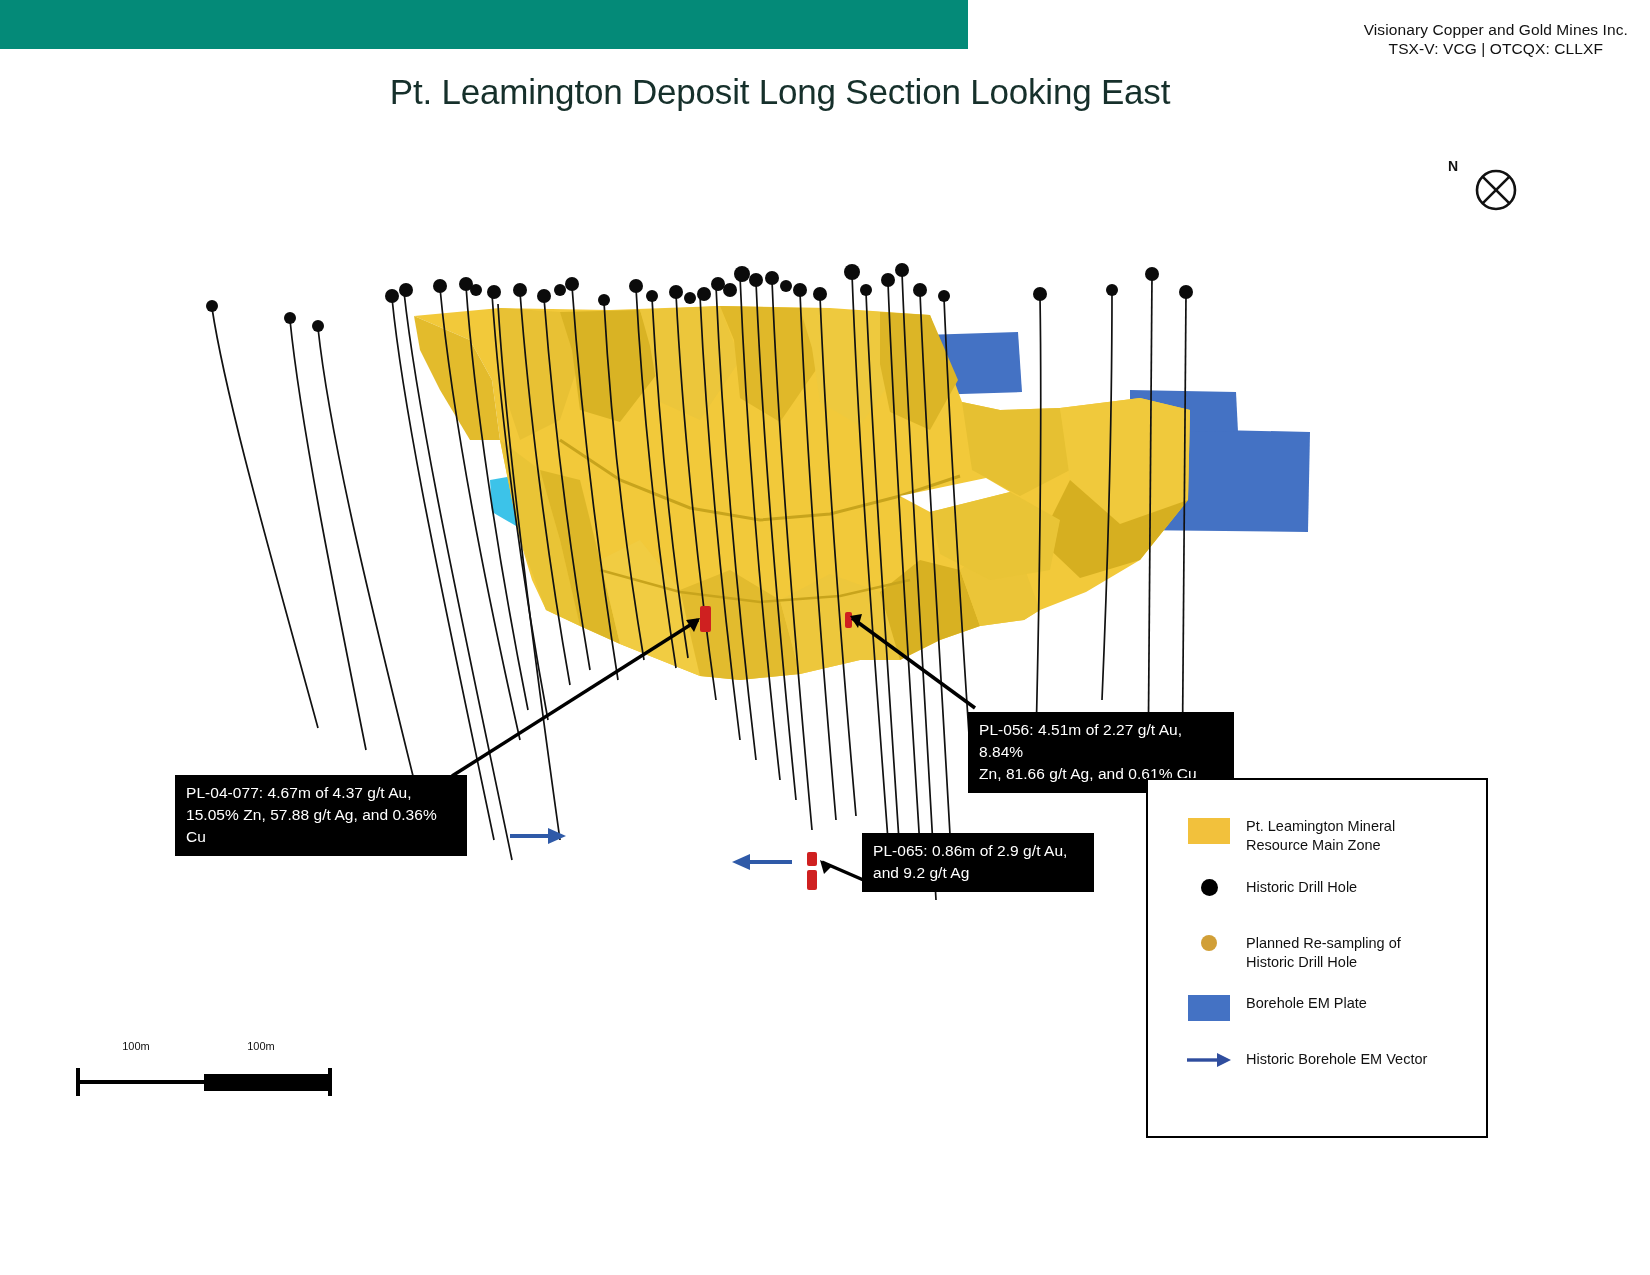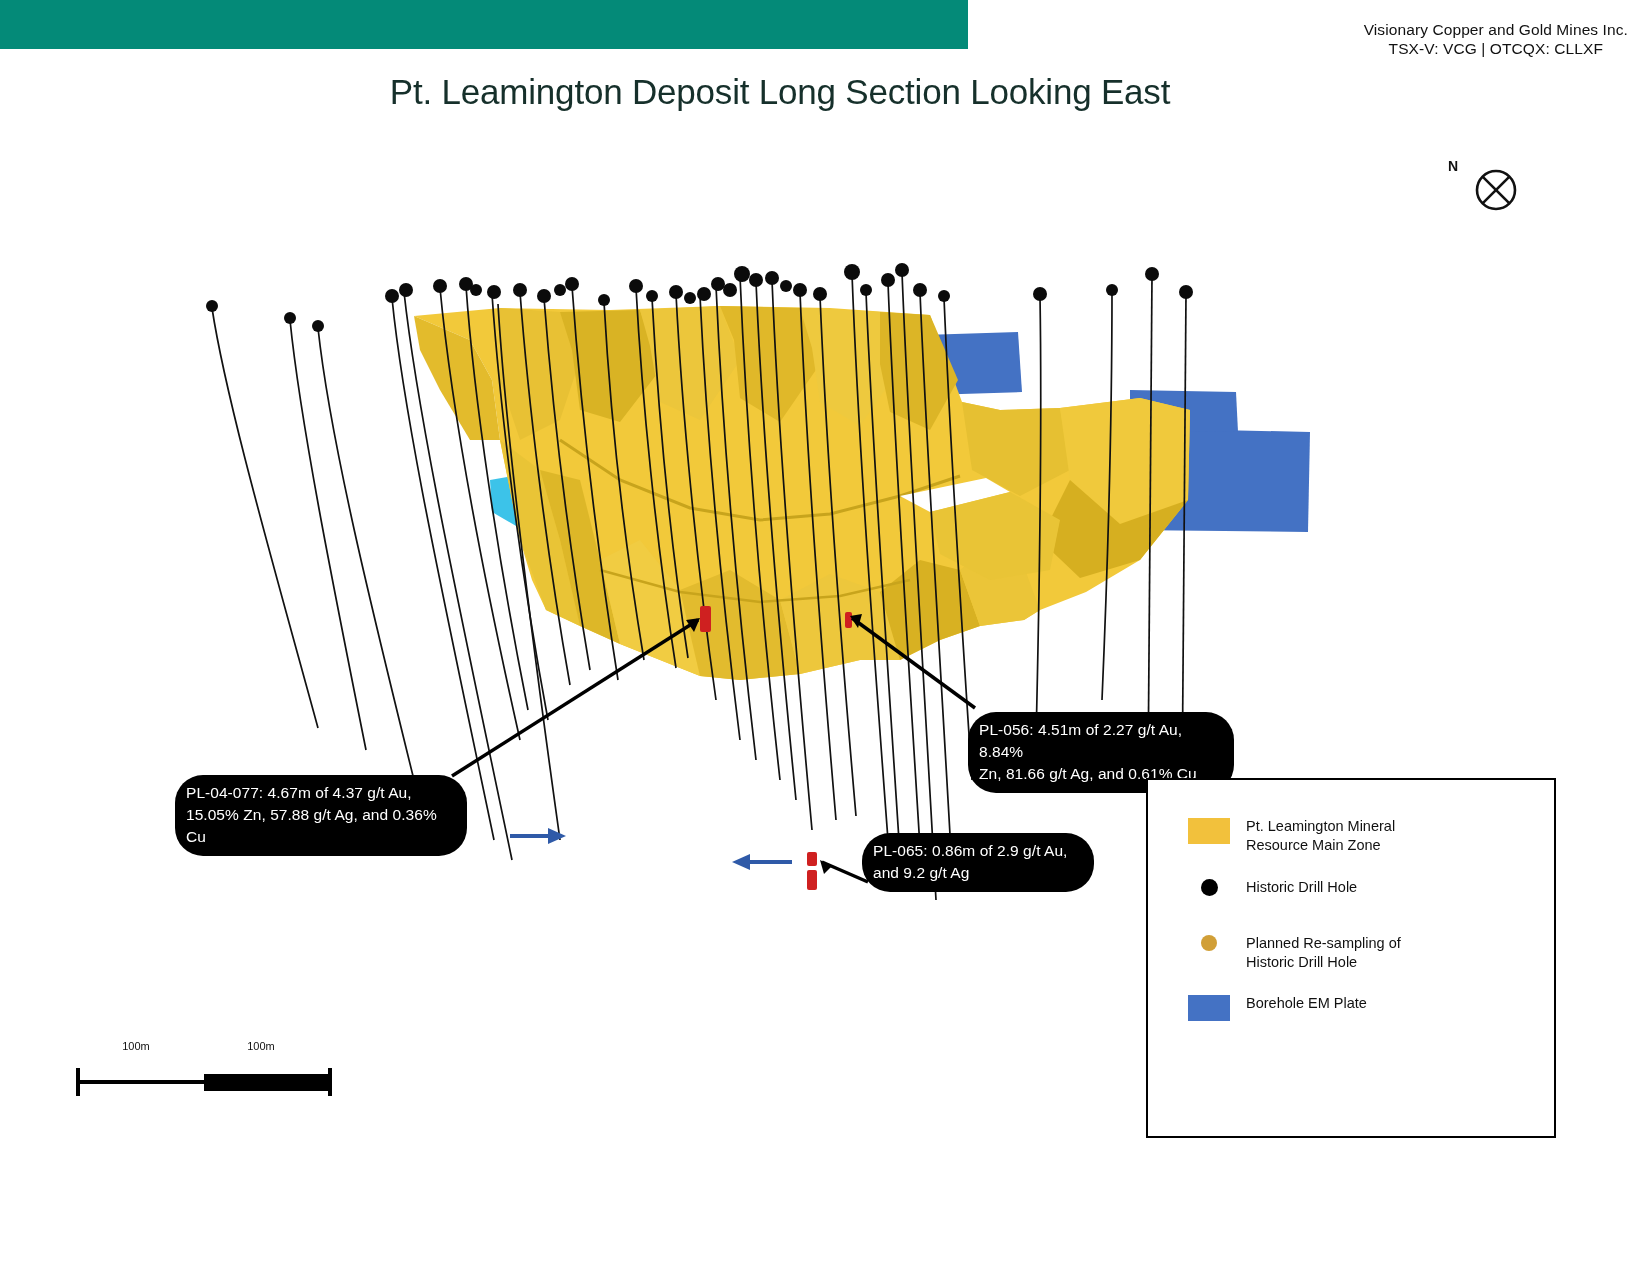--- a/index.html
+++ b/index.html
@@ -30,35 +30,35 @@
     position:absolute;left:0;top:0;font-size:14px;font-weight:700;color:#111;
   }
 
   
   #figure{left:0;top:140px;width:1650px;height:1000px;}
   #figure svg{display:block;}
 
   
   .callout{
     background:#000;color:#fff;font-size:15.5px;line-height:1.42;
-    padding:7px 11px 8px 11px;letter-spacing:.05px;white-space:pre-line;border-radius:28px;
+    padding:7px 11px 8px 11px;letter-spacing:.05px;white-space:pre-line;
   }
   #callout-pl04077{left:175px;top:775px;width:270px;}
   #callout-pl056{left:968px;top:712px;width:244px;}
   #callout-pl065{left:862px;top:833px;width:210px;}
 
   
   #scalebar{left:75px;top:1040px;width:260px;height:70px;}
   .sb-label{
     position:absolute;font-size:11px;color:#111;text-align:center;width:90px;
   }
 
   
   #legend{
-    left:1146px;top:778px;width:410px;height:360px;
+    left:1146px;top:778px;width:342px;height:360px;
     background:#fff;border:2px solid #000;box-sizing:border-box;
   }
   #legend-list{position:absolute;left:38px;top:36px;width:290px;}
   .legend-row{
     display:flex;align-items:flex-start;margin-bottom:22px;min-height:34px;
   }
   .legend-swatch{
     width:46px;flex:0 0 46px;display:flex;align-items:center;
     justify-content:center;padding-top:2px;
   }
@@ -286,15 +286,24 @@
     </div>
 
 
     <div class="legend-row">
       <span class="legend-swatch">
         <span class="sw-rect" style="background:#4472c4;"></span>
       </span>
       <span class="legend-label">Borehole EM Plate</span>
     </div>
 
+    <div class="legend-row">
+      <span class="legend-swatch">
+        <svg width="46" height="18" viewBox="0 0 46 18">
+          <line x1="1" y1="9" x2="32" y2="9" stroke="#2f4d9e" stroke-width="3.4"></line>
+          <polygon points="31,2 45,9 31,16" fill="#2f4d9e"></polygon>
+        </svg>
+      </span>
+      <span class="legend-label">Historic Borehole EM Vector</span>
+    </div>
 
   </div>
 </div>
 
 </body></html>

